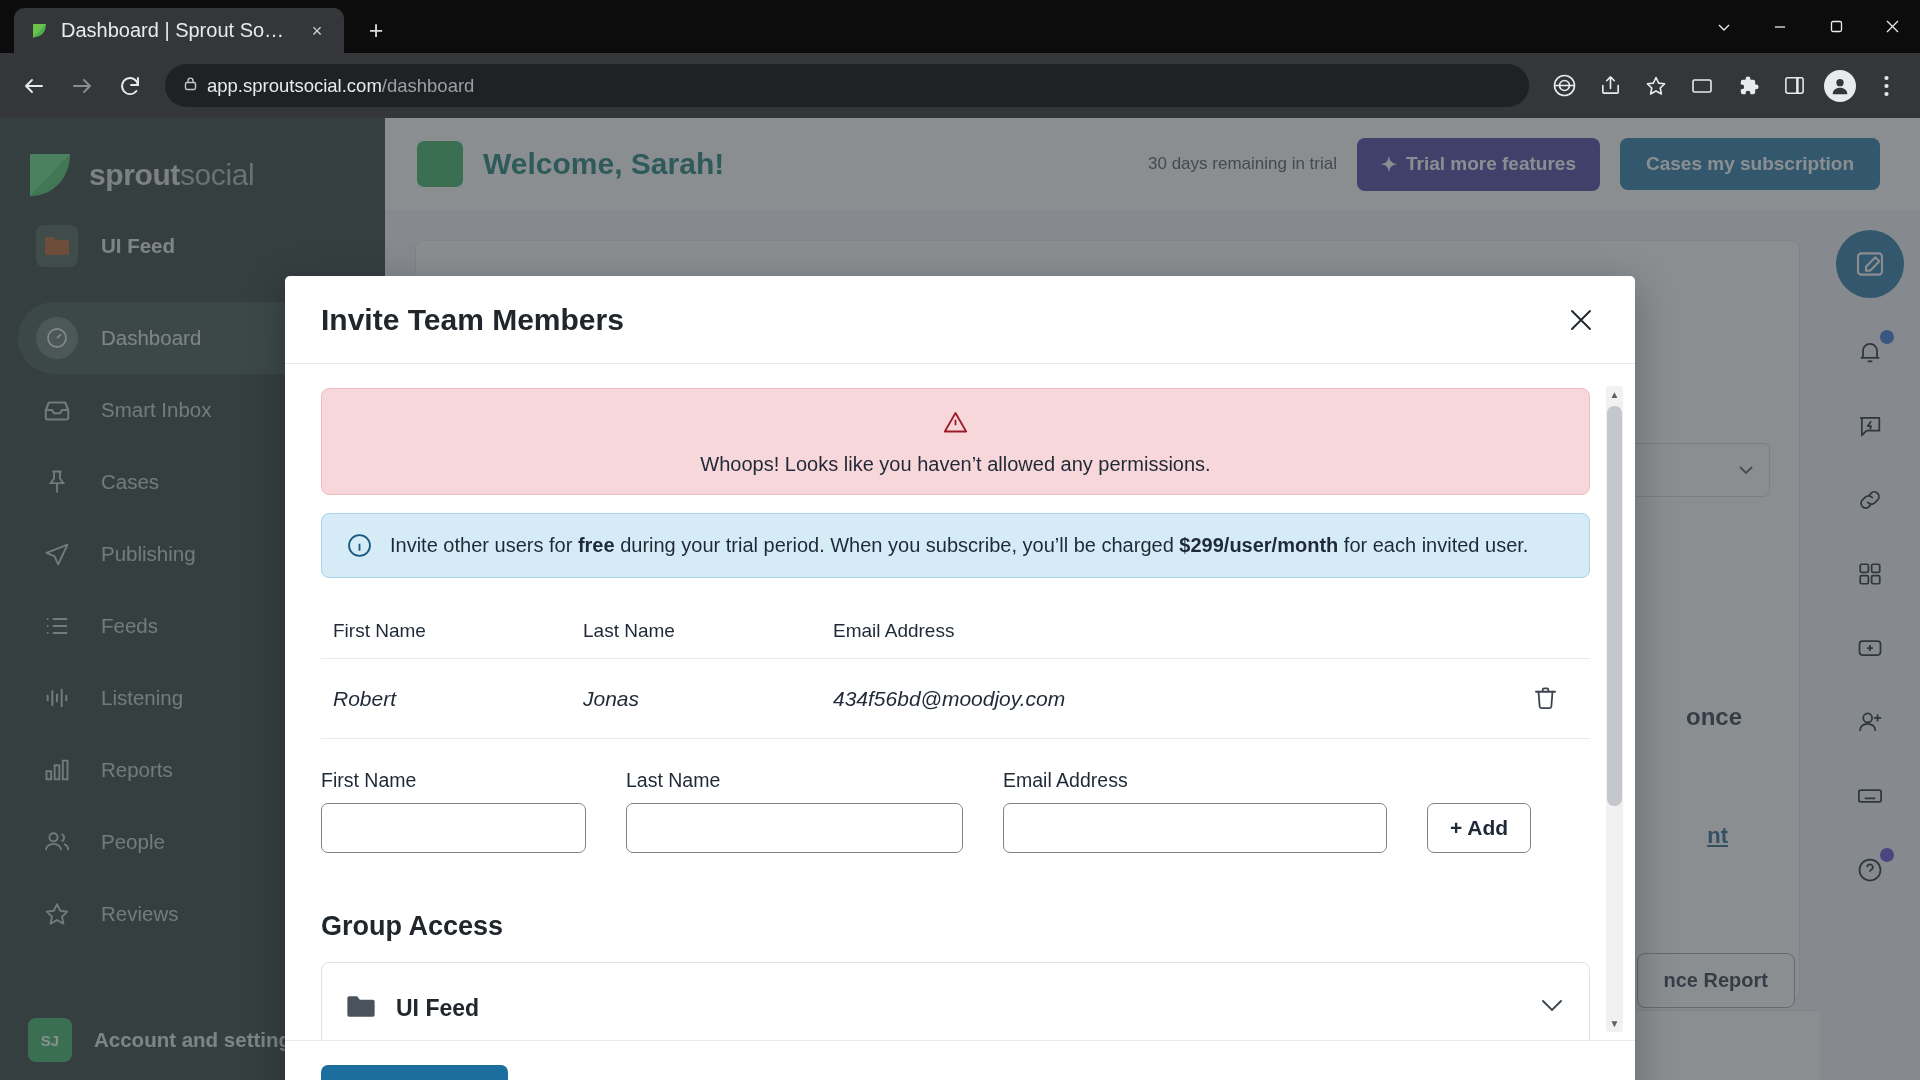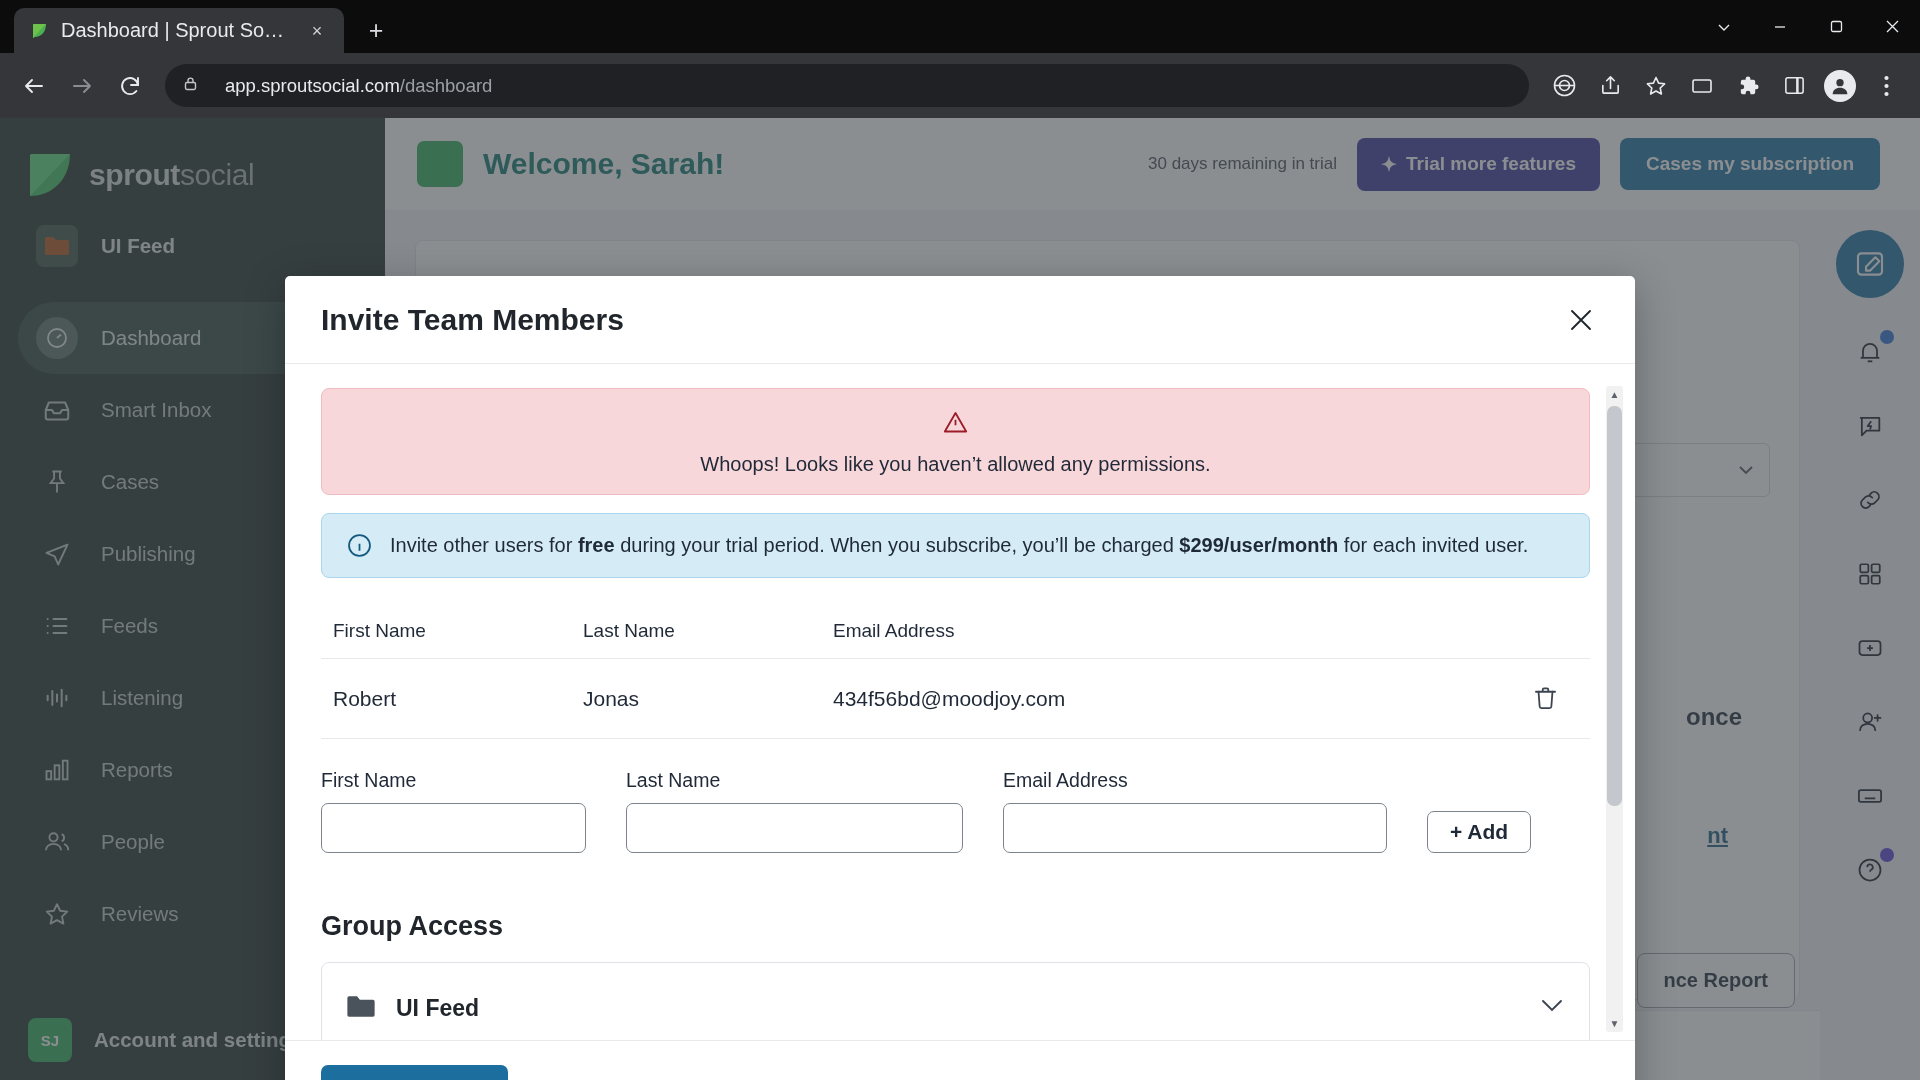--- a/index.html
+++ b/index.html
@@ -58,21 +58,21 @@
     display: flex; align-items: center; gap: 4px; padding: 0 12px;
   }
   .tb-icon {
     width: 44px; height: 44px; border-radius: 50%;
     display: flex; align-items: center; justify-content: center;
     color: #e8eaed; flex: 0 0 auto;
   }
   .tb-icon.dim { color: #8a8d91; }
   .omnibox {
     flex: 1; height: 43px; background: #202124; border-radius: 22px;
-    display: flex; align-items: center; gap: 26px; padding: 0 17px;
+    display: flex; align-items: center; gap: 8px; padding: 0 17px;
     margin: 0 9px;
   }
   .omnibox .url { font-size: 18.5px; color: #e8eaed; white-space: nowrap; }
   .omnibox .url .path { color: #9aa0a6; }
   .omni-right { display: flex; align-items: center; gap: 2px; }
   .profile-circle {
     width: 32px; height: 32px; border-radius: 50%; background: #e8eaed;
     display: flex; align-items: center; justify-content: center;
   }
 
@@ -209,37 +209,37 @@
     display: flex; padding: 24px 0 16px 12px; border-bottom: 1px solid #e7eaec;
     font-size: 19px; color: #1f2937;
   }
   .col-first { width: 250px; }
   .col-last { width: 250px; }
   .col-email { flex: 1; }
   .col-act { width: 90px; }
 
   .table-row {
     display: flex; align-items: center; padding: 26px 0 26px 12px;
-    border-bottom: 1px solid #e7eaec; font-size: 21px; color: #1f2937;
+    border-bottom: 1px solid #e7eaec; font-size: 21px; color: #1f2937; font-style: italic;
   }
   .trash { width: 44px; display:flex; align-items:center; justify-content:center; color:#3c4450; }
 
   .entry-row { display: flex; align-items: flex-end; gap: 40px; padding: 30px 0 8px 0; }
   .field { display: flex; flex-direction: column; gap: 11px; }
   .field.f1 { width: 265px; }
   .field.f2 { width: 337px; }
   .field.f3 { width: 384px; }
   .field label { font-size: 19.5px; color: #1f2937; }
   .field input {
     height: 50px; border: 1px solid #7d848c; border-radius: 7px;
     font-size: 19px; padding: 0 12px; font-family: "Liberation Sans", sans-serif;
     background: #fff; color: #1f2937; outline: none; width: 100%;
   }
   .add-btn {
-    height: 42px; padding: 0 22px; border: 1px solid #7d848c; border-radius: 7px;
+    height: 50px; padding: 0 22px; border: 1px solid #7d848c; border-radius: 7px;
     background: #fff; font-size: 21px; font-weight: 700; color: #1f2937;
     font-family: "Liberation Sans", sans-serif; cursor: pointer;
     display: flex; align-items: center; justify-content: center;
   }
 
   .group-title { font-size: 27px; font-weight: 700; color: #20262c; margin: 50px 0 20px 0; }
   .group-box {
     border: 1px solid #dfe3e7; border-radius: 8px; height: 92px;
     display: flex; align-items: center; padding: 0 26px 0 24px; gap: 20px;
   }

